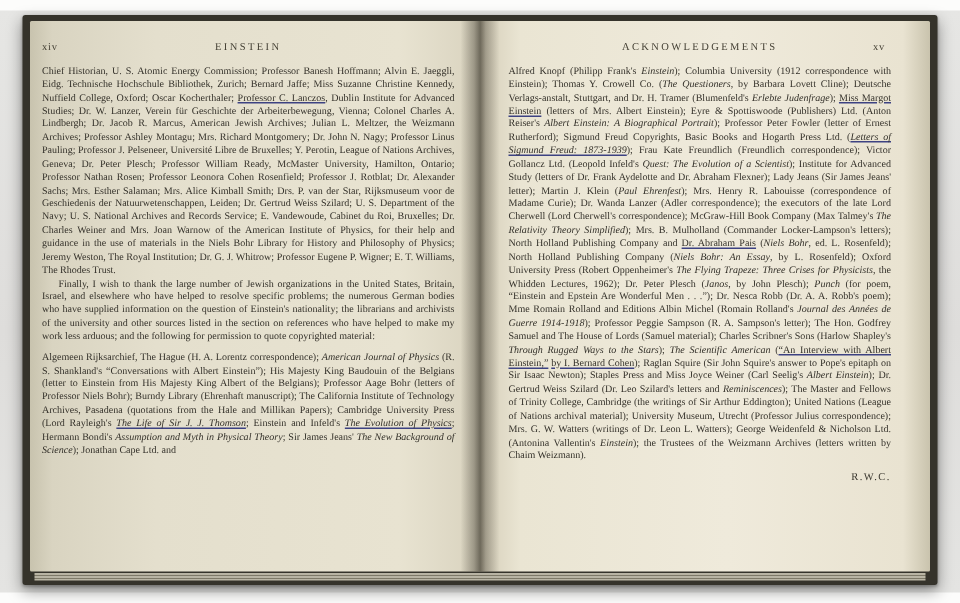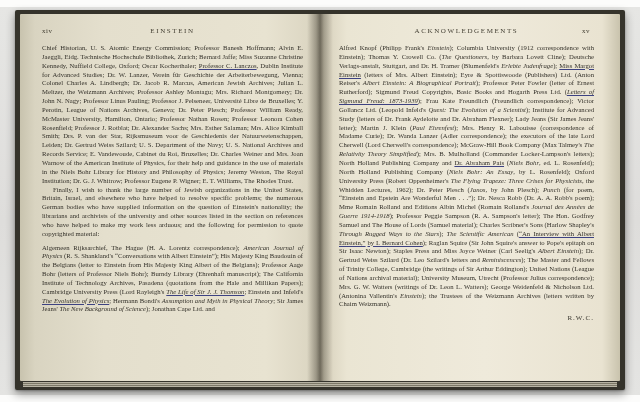--- a/index.html
+++ b/index.html
@@ -37,21 +37,21 @@
   }
   .page-edge-bottom {
     position:absolute; left:8px; right:8px; bottom:3px; height:5px;
     background:repeating-linear-gradient(#d9d4c2 0 1px, #8f8a77 1px 2px);
     opacity:0.8;
   }
   .page-inner {
     position:absolute; top:13px; bottom:14px; font-size:6.7px; line-height:1.32;
     color:#34312a; text-align:justify;
   }
-  .page.left .page-inner  { left:22px; right:17px; }
+  .page.left .page-inner  { left:8px; right:17px; }
   .page.right .page-inner { left:19px; right:26px; }
   .running-head {
     position:relative; height:12px; margin-bottom:5px;
     font-size:7px; letter-spacing:1.6px; color:#454135; text-align:center;
   }
   .running-head .num { position:absolute; top:0; letter-spacing:0.5px; }
   .page.left  .running-head .num { left:0; }
   .page.right .running-head .num { right:4px;margin-left:32px; }
   .para { margin:0; }
   .para.indent { text-indent:11px; }

